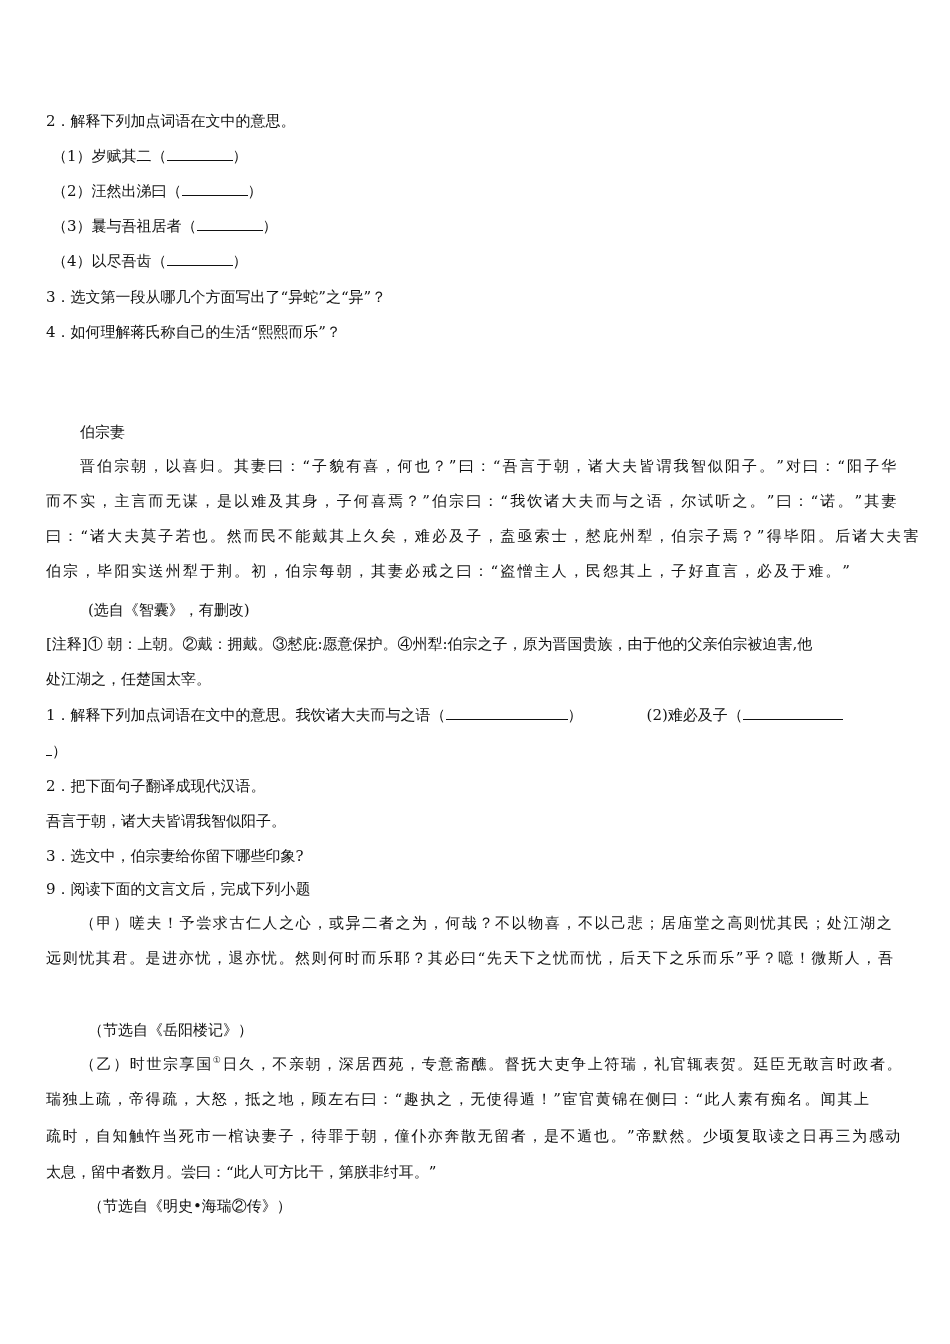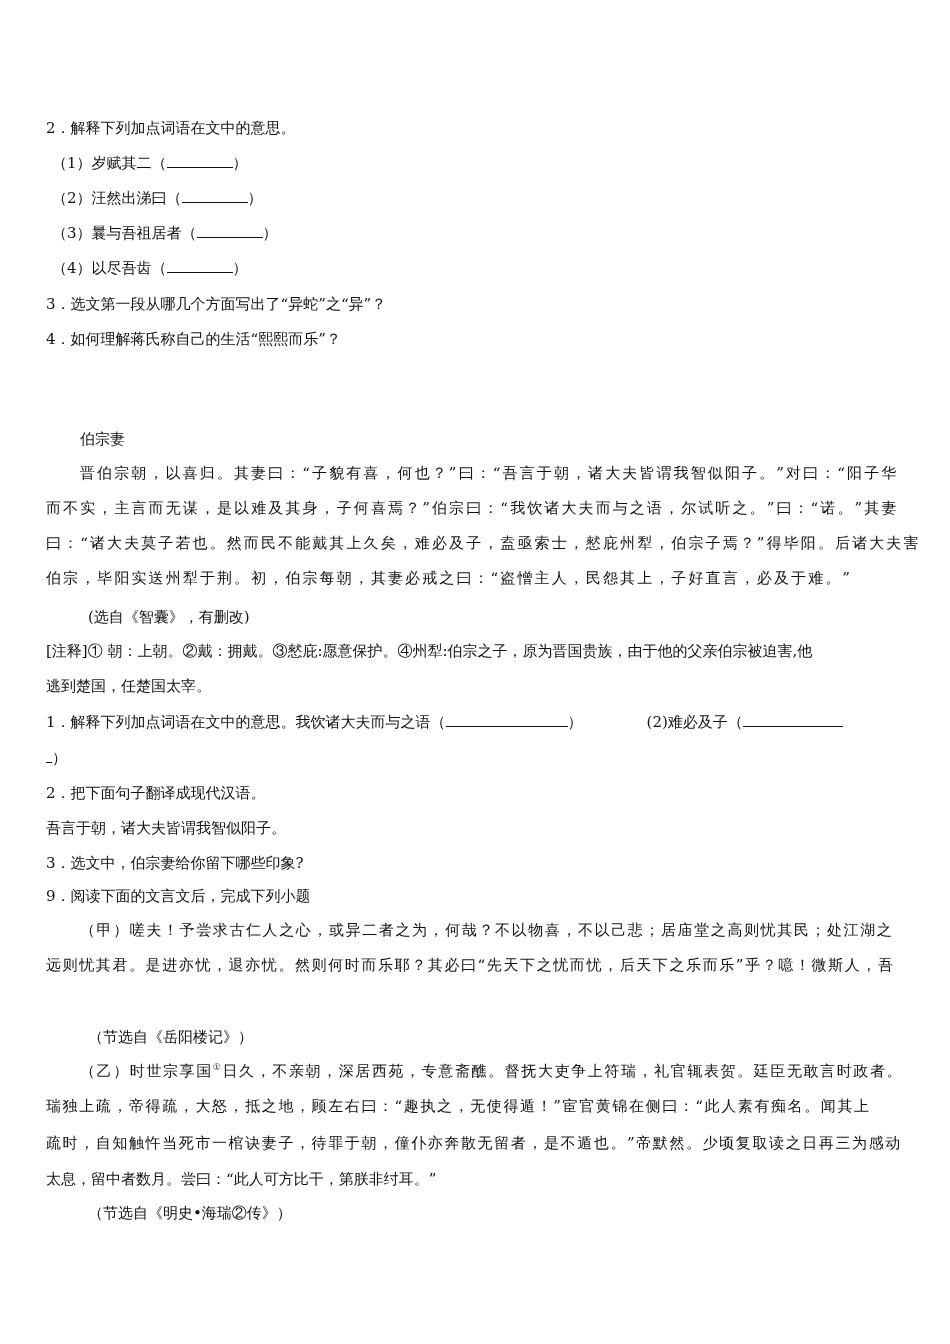--- a/index.html
+++ b/index.html
@@ -1,21 +1,21 @@
 <!DOCTYPE html>
 <html><head>
   <meta charset="utf-8">
   <style>
     html, body { margin: 0; padding: 0; background: #ffffff; }
     body {
       width: 950px; height: 1344px; position: relative; overflow: hidden;
       font-family: "DejaVu Serif", "Liberation Serif", serif;
       color: #111111;
     }
-    .page { position: absolute; left: 0; top: 16px; width: 950px; height: 1092px; }
+    .page { position: absolute; left: 0; top: 9px; width: 950px; height: 1092px; }
     .ln {
       position: absolute; left: 46px; width: 866px;
       font-size: 15px; line-height: 20px; white-space: nowrap;
     }
     .ln.sub { left: 52px; }
     .ln.ind { left: 80px; }
     .ln.src { left: 88px; }
     .ln.just { letter-spacing: 2.1px; }
     .ln.just2 { letter-spacing: 1.6px; }
     .blank { display: inline-block; border-bottom: 1px solid #111; height: 14px; vertical-align: baseline; }
@@ -52,21 +52,21 @@
   <div class="ln ind" style="top:413px">伯宗妻</div>
 
   <div class="ln ind just" style="top:447px">晋伯宗朝，以喜归。其妻曰：“子貌有喜，何也？”曰：“吾言于朝，诸大夫皆谓我智似阳子。”对曰：“阳子华</div>
   <div class="ln just" style="top:482px">而不实，主言而无谋，是以难及其身，子何喜焉？”伯宗曰：“我饮诸大夫而与之语，尔试听之。”曰：“诺。”其妻</div>
   <div class="ln just" style="top:517px">曰：“诸大夫莫子若也。然而民不能戴其上久矣，难必及子，盍亟索士，憖庇州犁，伯宗子焉？”得毕阳。后诸大夫害</div>
   <div class="ln just" style="top:552px">伯宗，毕阳实送州犁于荆。初，伯宗每朝，其妻必戒之曰：“盗憎主人，民怨其上，子好直言，必及于难。”</div>
 
   <div class="ln src" style="top:591px">(选自《智囊》，有删改)</div>
 
   <div class="ln" style="top:625px">[注释]① 朝：上朝。②戴：拥戴。③憖庇:愿意保护。④州犁:伯宗之子，原为晋国贵族，由于他的父亲伯宗被迫害,他</div>
-  <div class="ln" style="top:660px">逃到楚国，任楚国太宰。</div>
+  <div class="ln" style="top:660px">处江湖之，任楚国太宰。</div>
 
   <div class="ln" style="top:696px">
     <span>1．解释下列加点词语在文中的意思。我饮诸大夫而与之语（</span><span class="blank b-long"></span><span>）</span><span class="gap"></span><span>(2)难必及子（</span><span class="blank b-long2"></span>
   </div>
   <div class="ln" style="top:732px">
     <span class="blank b-tiny"></span><span>）</span>
   </div>
 
   <div class="ln" style="top:767px">2．把下面句子翻译成现代汉语。</div>
   <div class="ln" style="top:802px">吾言于朝，诸大夫皆谓我智似阳子。</div>

